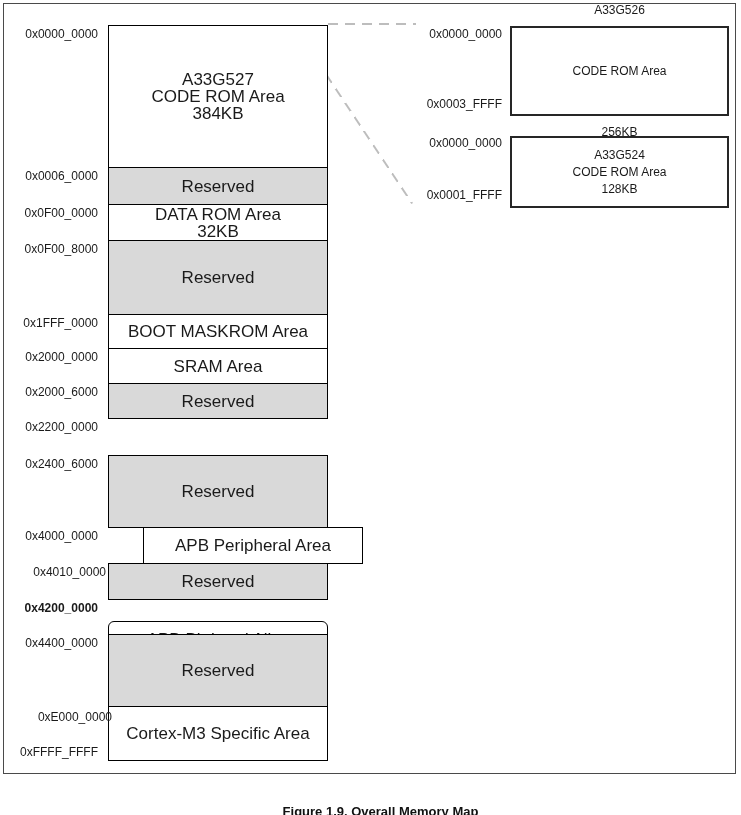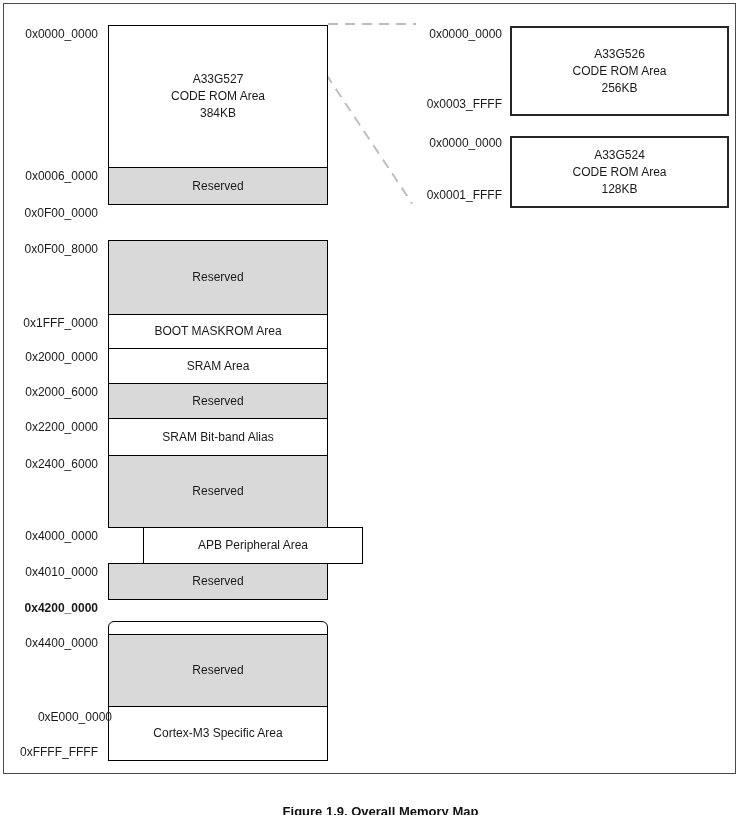--- a/index.html
+++ b/index.html
@@ -8,21 +8,21 @@
     font-family:"Liberation Sans", sans-serif; color:#1a1a1a; overflow:hidden;
   }
   .frame {
     position:absolute; left:3px; top:3px; width:733px; height:771px;
     border:1px solid #4a4a4a; box-sizing:border-box;
   }
   .block {
     position:absolute; left:108px; width:220px; box-sizing:border-box;
     border:1px solid #000000; background:#ffffff;
     display:flex; flex-direction:column; align-items:center; justify-content:center;
-    font-size:12px; line-height:17px; text-align:center;
+    font-size:17px; line-height:17px; text-align:center;
   }
   .block.reserved { background:#d9d9d9; }
   .addr {
     position:absolute; left:0; width:98px; text-align:right;
     font-size:12px; line-height:13px; white-space:nowrap;
   }
   .raddr {
     position:absolute; left:360px; width:142px; text-align:right;
     font-size:12px; line-height:13px; white-space:nowrap;
   }
@@ -57,34 +57,35 @@
   <div class="ddash"></div>
 
   <div class="block" style="top:25px;height:143px;">
     <span>A33G527</span>
     <span>CODE ROM Area</span>
     <span>384KB</span>
   </div>
   <div class="block reserved" style="top:167px;height:38px;">
     <span>Reserved</span>
   </div>
+  <div class="block" style="top:204px;height:37px;">
+    <span>DATA ROM Area</span>
+    <span>32KB</span>
+  </div>
   <div class="block reserved" style="top:240px;height:75px;">
     <span>Reserved</span>
   </div>
   <div class="block" style="top:314px;height:35px;">
     <span>BOOT MASKROM Area</span>
   </div>
   <div class="block" style="top:348px;height:36px;">
     <span>SRAM Area</span>
   </div>
   <div class="block reserved" style="top:383px;height:36px;">
     <span>Reserved</span>
-  </div>
-  <div class="block" style="top:418px;height:38px;">
-    <span>SRAM Bit-band Alias</span>
   </div>
   <div class="block reserved" style="top:455px;height:73px;">
     <span>Reserved</span>
   </div>
   <div class="block" style="top:527px;height:37px;margin-left:35px;">
     <span>APB Peripheral Area</span>
   </div>
   <div class="block reserved" style="top:563px;height:37px;">
     <span>Reserved</span>
   </div>
@@ -101,27 +102,27 @@
   <div class="addr" style="top:28px;">0x0000_0000</div>
   <div class="addr" style="top:170px;">0x0006_0000</div>
   <div class="addr" style="top:207px;">0x0F00_0000</div>
   <div class="addr" style="top:243px;">0x0F00_8000</div>
   <div class="addr" style="top:317px;">0x1FFF_0000</div>
   <div class="addr" style="top:351px;">0x2000_0000</div>
   <div class="addr" style="top:386px;">0x2000_6000</div>
   <div class="addr" style="top:421px;">0x2200_0000</div>
   <div class="addr" style="top:458px;">0x2400_6000</div>
   <div class="addr" style="top:530px;">0x4000_0000</div>
-  <div class="addr" style="top:566px;">0x4010_0000</div>
+  <div class="addr" style="top:566px;padding-left:8px;">0x4010_0000</div>
   <div class="addr" style="top:602px;font-weight:bold;">0x4200_0000</div>
   <div class="addr" style="top:637px;">0x4400_0000</div>
   <div class="addr" style="top:711px;padding-left:14px;">0xE000_0000</div>
   <div class="addr" style="top:746px;">0xFFFF_FFFF</div>
 
-  <div class="dbox" style="top:26px;height:90px;">
+  <div class="dbox" style="top:26px;height:90px;gap:44px;">
     <span>A33G526</span>
     <span>CODE ROM Area</span>
     <span>256KB</span>
   </div>
   <div class="raddr" style="top:28px;">0x0000_0000</div>
   <div class="raddr" style="top:98px;">0x0003_FFFF</div>
 
   <div class="dbox" style="top:136px;height:72px;">
     <span>A33G524</span>
     <span>CODE ROM Area</span>

